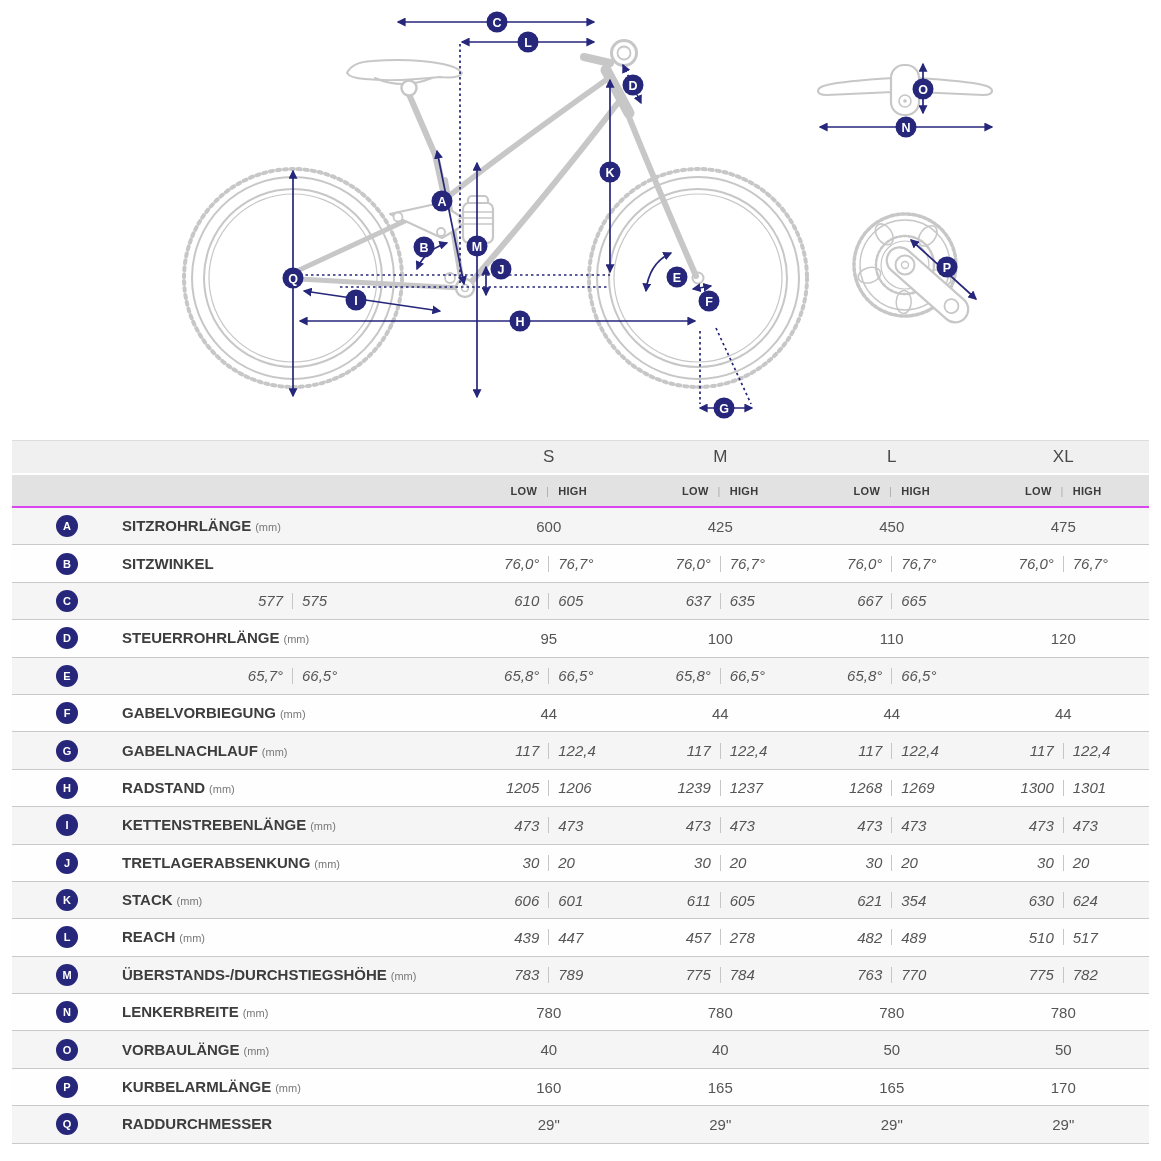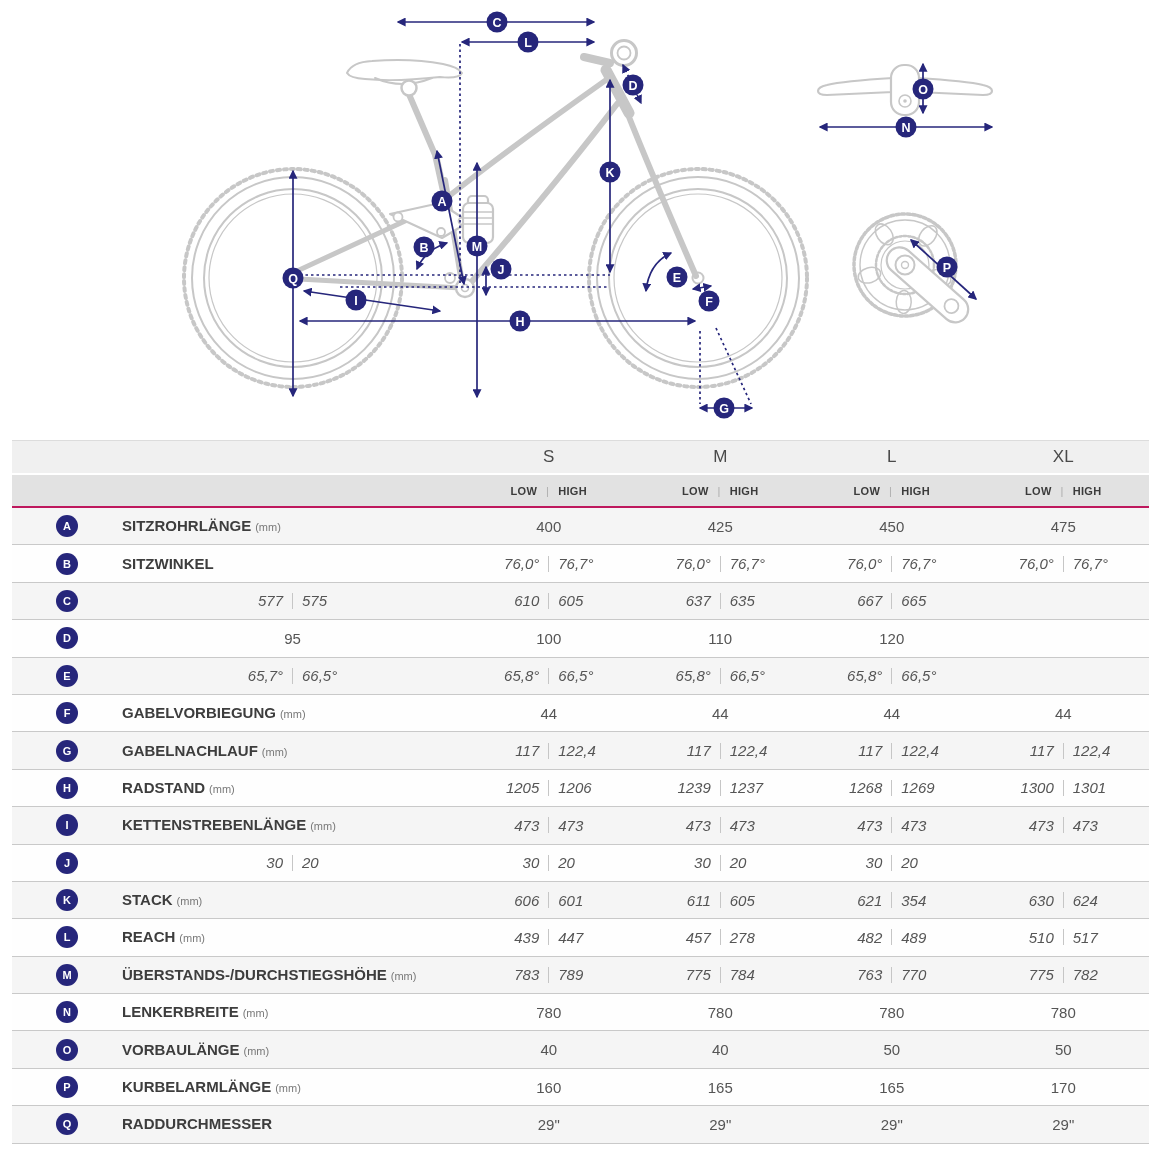--- a/index.html
+++ b/index.html
@@ -14,21 +14,21 @@
   .bike.fill{ fill:#fff; }
   .ann{ stroke:var(--navy); stroke-width:1.7; fill:none; }
   .arr2{ marker-start:url(#arr); marker-end:url(#arr); }
   .dot{ stroke-dasharray:2.5 3; }
 
   
   .geo-table{ margin:0 12px 0 12px; }
   .hrow{ display:grid; grid-template-columns:110px 1fr repeat(4,171.5px); align-items:center; box-sizing:border-box; }
   .hrow.sizes{ background:#f0f0f0; height:35px; border-top:1px solid #dcdcdc; border-bottom:2px solid #fff; }
   .size-h{ text-align:center; font-size:17px; color:#4a4a4a; }
-  .hrow.lowhigh{ background:#e2e2e2; height:33px; border-bottom:2px solid #be185d; }
+  .hrow.lowhigh{ background:#e2e2e2; height:33px; border-bottom:2px solid #d946ef; }
   .lh-cell{ display:flex; justify-content:center; align-items:center; gap:9px; font-size:11px; font-weight:bold; color:#3b3b3b; letter-spacing:.3px; }
   .lh-sep{ color:#adadad; font-weight:normal; }
 
   .trow{ display:grid; grid-template-columns:110px 1fr repeat(4,171.5px); align-items:center; height:37.4px; box-sizing:border-box; border-bottom:1px solid #c9c9c9; }
   .trow.odd{ background:#f5f5f5; }
   .trow.even{ background:#fefefe; }
   .cell-badge{ display:flex; justify-content:center; }
   .tbadge{ width:22px; height:22px; border-radius:50%; background:var(--navy); color:#fff; font-size:11px; font-weight:bold; display:flex; align-items:center; justify-content:center; }
   .cell-label{ white-space:nowrap; overflow:hidden; }
   .tlabel{ font-size:15px; font-weight:bold; color:#3d3d3d; }
@@ -263,21 +263,21 @@
           <span>HIGH</span>
         </div>
     </div>
     <div id="tbody">
         <div class="trow odd">
           <div class="cell-badge">
             <div class="tbadge">A</div>
           </div>
           <div class="cell-label"><span class="tlabel">SITZROHRLÄNGE</span><span class="tunit">(mm)</span></div>
           <div class="vcell">
-            <span>400</span>
+            <span>600</span>
           </div>
           <div class="vcell">
             <span>425</span>
           </div>
           <div class="vcell">
             <span>450</span>
           </div>
           <div class="vcell">
             <span>475</span>
           </div>
@@ -330,20 +330,21 @@
           <div class="vcell pair">
             <span class="low">667</span>
             <div class="vsep"></div>
             <span class="high">665</span>
           </div>
         </div>
         <div class="trow even">
           <div class="cell-badge">
             <div class="tbadge">D</div>
           </div>
+          <div class="cell-label"><span class="tlabel">STEUERROHRLÄNGE</span><span class="tunit">(mm)</span></div>
           <div class="vcell">
             <span>95</span>
           </div>
           <div class="vcell">
             <span>100</span>
           </div>
           <div class="vcell">
             <span>110</span>
           </div>
           <div class="vcell">
@@ -468,20 +469,21 @@
           <div class="vcell pair">
             <span class="low">473</span>
             <div class="vsep"></div>
             <span class="high">473</span>
           </div>
         </div>
         <div class="trow even">
           <div class="cell-badge">
             <div class="tbadge">J</div>
           </div>
+          <div class="cell-label"><span class="tlabel">TRETLAGERABSENKUNG</span><span class="tunit">(mm)</span></div>
           <div class="vcell pair">
             <span class="low">30</span>
             <div class="vsep"></div>
             <span class="high">20</span>
           </div>
           <div class="vcell pair">
             <span class="low">30</span>
             <div class="vsep"></div>
             <span class="high">20</span>
           </div>

